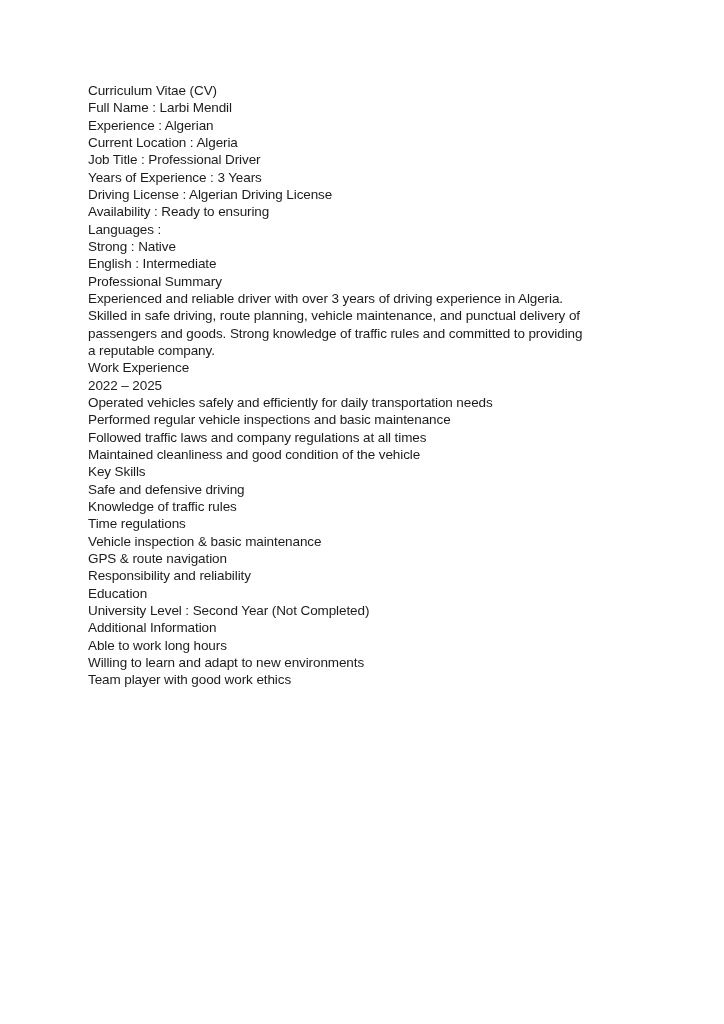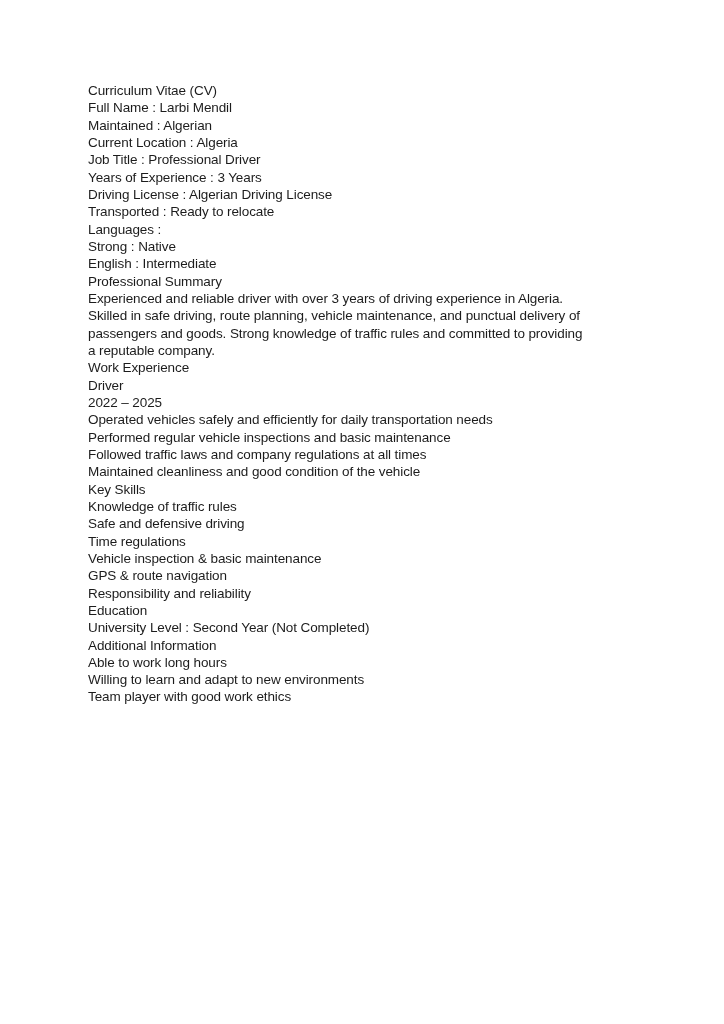--- a/index.html
+++ b/index.html
@@ -32,56 +32,55 @@
   }
 </style>
 </head>
 <body>
 
 <div class="page">
 
   <div class="section">
     <div class="line">Curriculum Vitae (CV)</div>
     <div class="line">Full Name : Larbi Mendil</div>
-    <div class="line">Maintained : Algerian</div>
+    <div class="line">Experience : Algerian</div>
     <div class="line">Current Location : Algeria</div>
     <div class="line">Job Title : Professional Driver</div>
     <div class="line">Years of Experience : 3 Years</div>
     <div class="line">Driving License : Algerian Driving License</div>
-    <div class="line">Transported : Ready to relocate</div>
+    <div class="line">Availability : Ready to ensuring</div>
   </div>
 
   <div class="section">
     <div class="line">Languages :</div>
     <div class="line">Strong : Native</div>
     <div class="line">English : Intermediate</div>
   </div>
 
   <div class="section">
     <div class="line">Professional Summary</div>
     <div class="line">Experienced and reliable driver with over 3 years of driving experience in Algeria.</div>
     <div class="line">Skilled in safe driving, route planning, vehicle maintenance, and punctual delivery of</div>
     <div class="line">passengers and goods. Strong knowledge of traffic rules and committed to providing</div>
     <div class="line">a reputable company.</div>
   </div>
 
   <div class="section">
     <div class="line">Work Experience</div>
-    <div class="line">Driver</div>
     <div class="line">2022 – 2025</div>
     <div class="line">Operated vehicles safely and efficiently for daily transportation needs</div>
     <div class="line">Performed regular vehicle inspections and basic maintenance</div>
     <div class="line">Followed traffic laws and company regulations at all times</div>
     <div class="line">Maintained cleanliness and good condition of the vehicle</div>
   </div>
 
   <div class="section">
     <div class="line">Key Skills</div>
+    <div class="line">Safe and defensive driving</div>
     <div class="line">Knowledge of traffic rules</div>
-    <div class="line">Safe and defensive driving</div>
     <div class="line">Time regulations</div>
     <div class="line">Vehicle inspection &amp; basic maintenance</div>
     <div class="line">GPS &amp; route navigation</div>
     <div class="line">Responsibility and reliability</div>
   </div>
 
   <div class="section">
     <div class="line">Education</div>
     <div class="line">University Level : Second Year (Not Completed)</div>
   </div>

